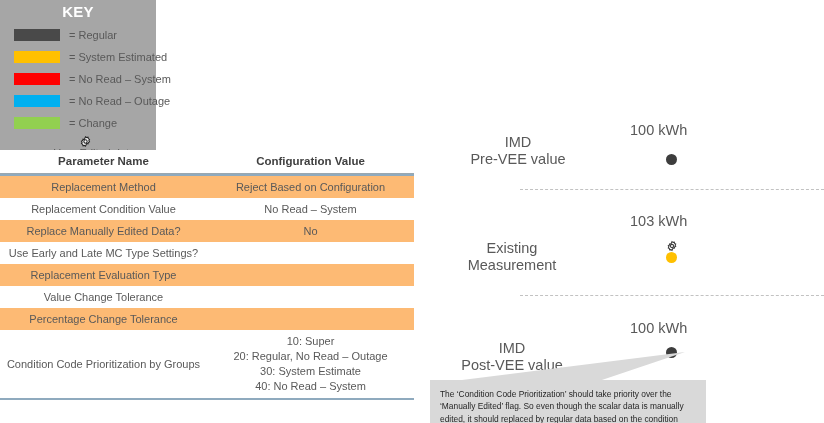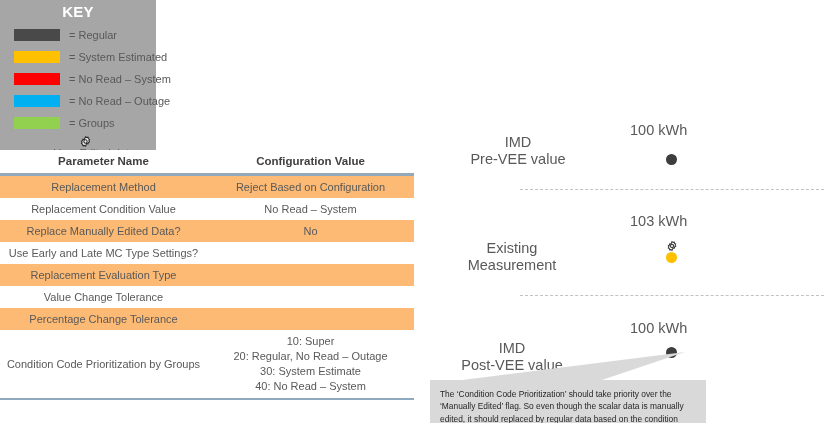--- a/index.html
+++ b/index.html
@@ -214,21 +214,21 @@
     <span class="key-swatch-wrap">
       <span class="key-swatch" style="background:#00b0f0;"></span>
     </span>
     <span class="key-label">= No Read – Outage</span>
   </div>
 
   <div class="key-row" style="top:114px;">
     <span class="key-swatch-wrap">
       <span class="key-swatch" style="background:#92d050;"></span>
     </span>
-    <span class="key-label">= Groups</span>
+    <span class="key-label">= Change</span>
   </div>
 
   <div class="key-row" style="top:135px;flex-direction:column;">
     <span class="key-swatch-wrap">
       <svg class="gear-glyph" viewBox="0 0 24 24" aria-hidden="true">
         <path fill="#ffffff" stroke="#262626" stroke-width="2" d="M12 3.2l2.1 1.6 2.5-0.6 0.6 2.5 2.2 1.3-1.2 2.3 1.2 2.3-2.2 1.3-0.6 2.5-2.5-0.6L12 20.8l-2.1-1.6-2.5 0.6-0.6-2.5-2.2-1.3 1.2-2.3-1.2-2.3 2.2-1.3 0.6-2.5 2.5 0.6z"></path>
         <circle cx="12" cy="12" r="3.1" fill="#ffffff" stroke="#262626" stroke-width="2"></circle>
       </svg>
     </span>
     <span class="key-label">= User Edited data</span>

